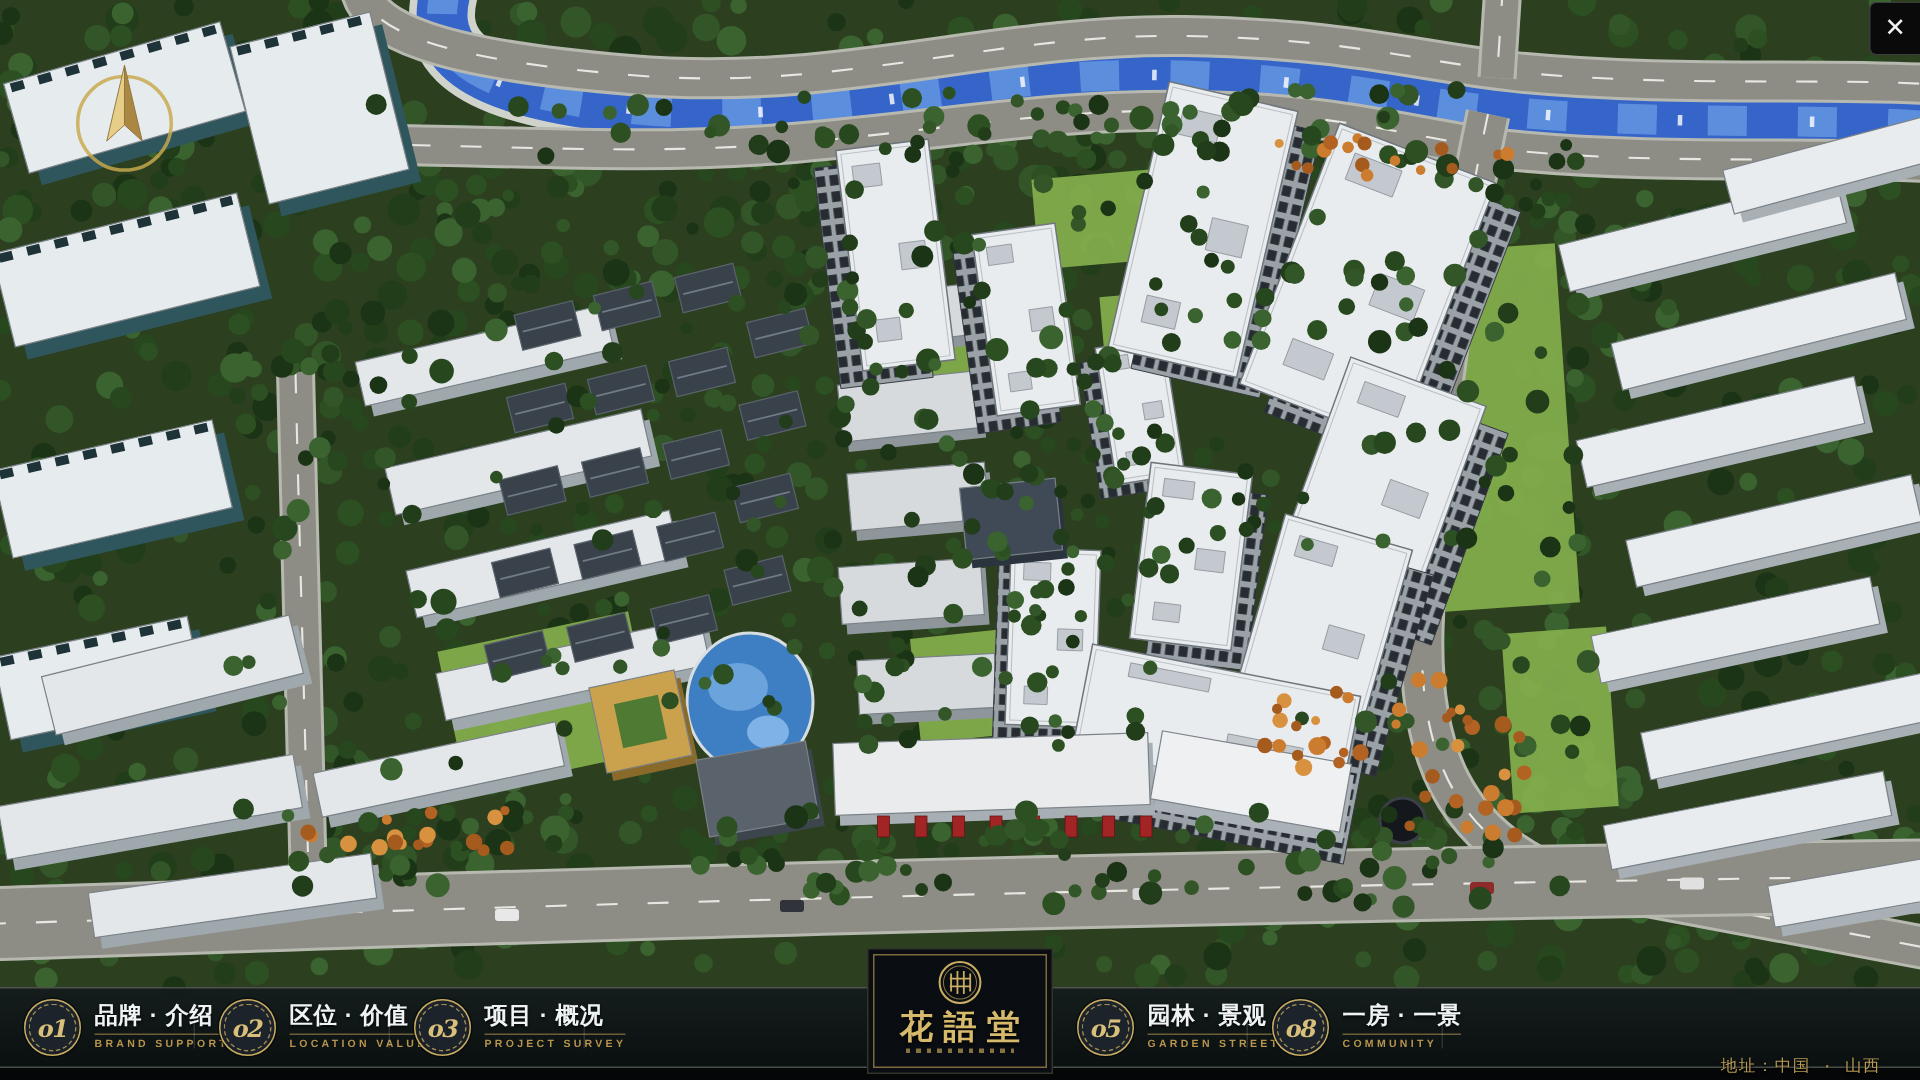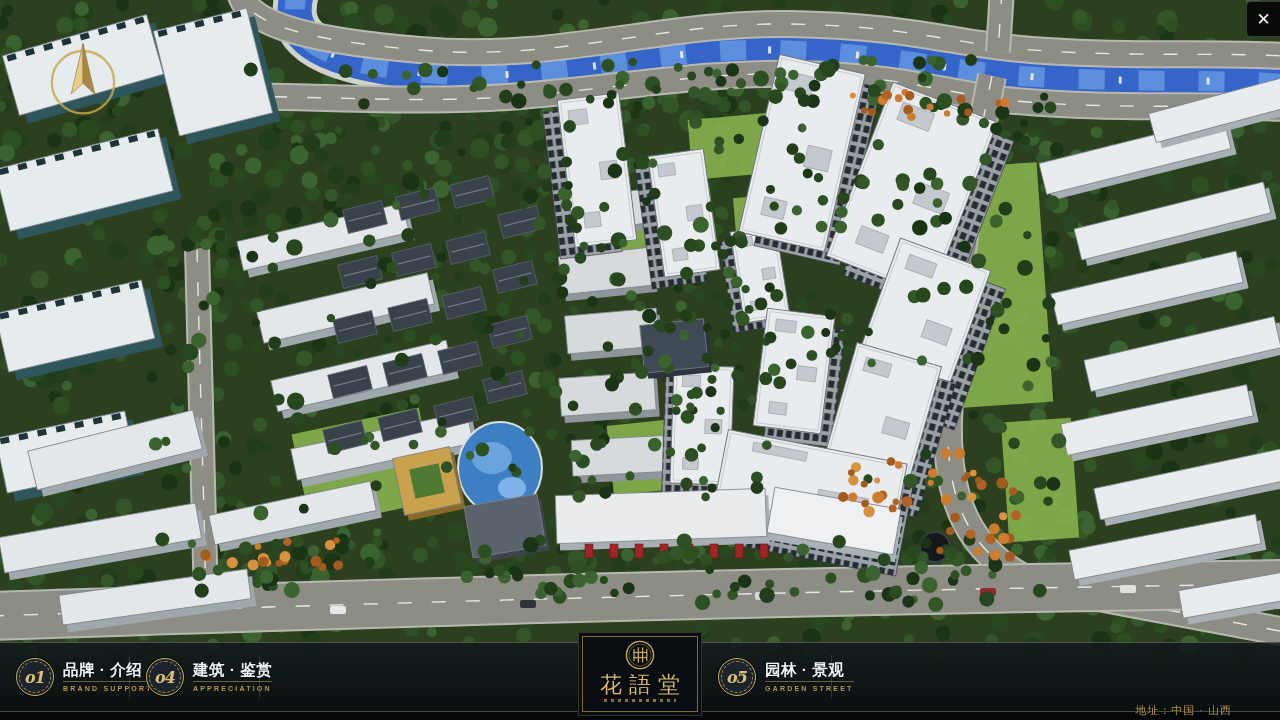--- a/index.html
+++ b/index.html
@@ -11,21 +11,21 @@
   .compass{position:absolute;left:40px;top:36px;width:86px;height:86px;opacity:.92;}
 
   
   .close-btn{position:absolute;top:1px;right:0;width:33px;height:34px;background:#0a0a0a;
     border:1px solid #3c3c3c;border-right:none;border-radius:5px 0 0 5px;
     display:flex;align-items:center;justify-content:center;cursor:pointer;}
   .close-btn span{color:#f2f2f2;font-size:17px;line-height:1;font-family:"DejaVu Sans",sans-serif;}
 
   
   .black-strip{position:absolute;left:0;bottom:0;width:100%;height:8px;background:#050607;}
-  .navbar{position:absolute;left:0;bottom:8px;width:100%;height:70px;}
+  .navbar{position:absolute;left:0;bottom:8px;width:100%;height:54px;}
   .nav-group{position:absolute;top:0;height:100%;display:flex;align-items:center;
     background:linear-gradient(180deg,rgba(18,24,28,.88),rgba(8,12,15,.93));
     border-top:1px solid rgba(190,190,175,.38);border-bottom:1px solid rgba(190,190,175,.30);
     box-sizing:border-box;}
   .nav-group.left{left:0;width:578px;padding-left:0;}
   .nav-group.right{left:702px;right:0;width:auto;}
   .nav-item{width:130px;height:100%;display:flex;align-items:center;gap:9px;
     padding-left:16px;box-sizing:border-box;position:relative;cursor:pointer;flex:0 0 auto;}
   .nav-item::after{content:"";position:absolute;right:0;top:12px;bottom:12px;width:1px;
     background:rgba(255,255,255,.13);}
@@ -45,28 +45,28 @@
     white-space:nowrap;font-weight:bold;}
 
   
   .logo-panel{position:absolute;left:578px;bottom:4px;width:124px;height:84px;
     background:#0a0e12;border:1px solid #33332d;box-sizing:border-box;cursor:pointer;
     display:flex;flex-direction:column;align-items:center;justify-content:flex-start;
     padding-top:5px;}
   .logo-panel::before{content:"";position:absolute;inset:3px;border:1px solid #7c6a3c;
     pointer-events:none;}
   .seal{width:34px;height:34px;flex:0 0 auto;}
-  .logo-title{font-family:"DejaVu Serif",serif;font-weight:normal;font-size:22px;
+  .logo-title{font-family:"DejaVu Serif",serif;font-weight:bold;font-size:22px;
     color:#d6b96a;letter-spacing:7px;margin:1px 0 0 7px;line-height:1.1;
     text-shadow:0 1px 3px rgba(0,0,0,.9);}
   .logo-marks{width:72px;height:3px;margin-top:2px;opacity:.85;
     background:repeating-linear-gradient(90deg,#9c8347 0 3px,transparent 3px 7px);}
 
   
-  .address{position:absolute;right:48px;bottom:2px;font-family:Liberation Sans, sans-serif;
+  .address{position:absolute;right:26px;bottom:2px;font-family:Liberation Mono, monospace;
     font-size:11px;color:#b89a55;letter-spacing:1px;text-shadow:0 1px 2px #000;}
 </style>
 </head>
 <body>
 
 <div id="stage">
 
   <svg id="scene" width="1280" height="720" viewBox="0 0 1280 720">
       <defs>
         <pattern id="win" patternUnits="userSpaceOnUse" width="9" height="11">
@@ -2198,37 +2198,55 @@
         <div class="badge">
             <b>o1</b>
           </div>
         <div class="nav-text">
             <span class="zh">品牌 · 介绍</span>
             <span class="en">BRAND SUPPORT</span>
           </div>
       </div>
       <div class="nav-item">
         <div class="badge">
-            <b>o4</b>
+            <b>o2</b>
           </div>
         <div class="nav-text">
-            <span class="zh">建筑 · 鉴赏</span>
-            <span class="en">APPRECIATION</span>
+            <span class="zh">区位 · 价值</span>
+            <span class="en">LOCATION VALUE</span>
+          </div>
+      </div>
+      <div class="nav-item">
+        <div class="badge">
+            <b>o3</b>
+          </div>
+        <div class="nav-text">
+            <span class="zh">项目 · 概况</span>
+            <span class="en">PROJECT SURVEY</span>
           </div>
       </div>
     </div>
 
     <div class="nav-group right">
       <div class="nav-item">
         <div class="badge">
             <b>o5</b>
           </div>
         <div class="nav-text">
             <span class="zh">园林 · 景观</span>
             <span class="en">GARDEN STREET</span>
+          </div>
+      </div>
+      <div class="nav-item">
+        <div class="badge">
+            <b>o8</b>
+          </div>
+        <div class="nav-text">
+            <span class="zh">一房 · 一景</span>
+            <span class="en">COMMUNITY</span>
           </div>
       </div>
     </div>
   </div>
 
   <div class="logo-panel">
     <svg class="seal" viewBox="0 0 40 40">
       <circle cx="20" cy="20" r="16" fill="none" stroke="#c9ad62" stroke-width="1.6"></circle>
       <circle cx="20" cy="20" r="13" fill="none" stroke="#8a7546" stroke-width=".8"></circle>
       <g stroke="#c9ad62" stroke-width="1.4">

